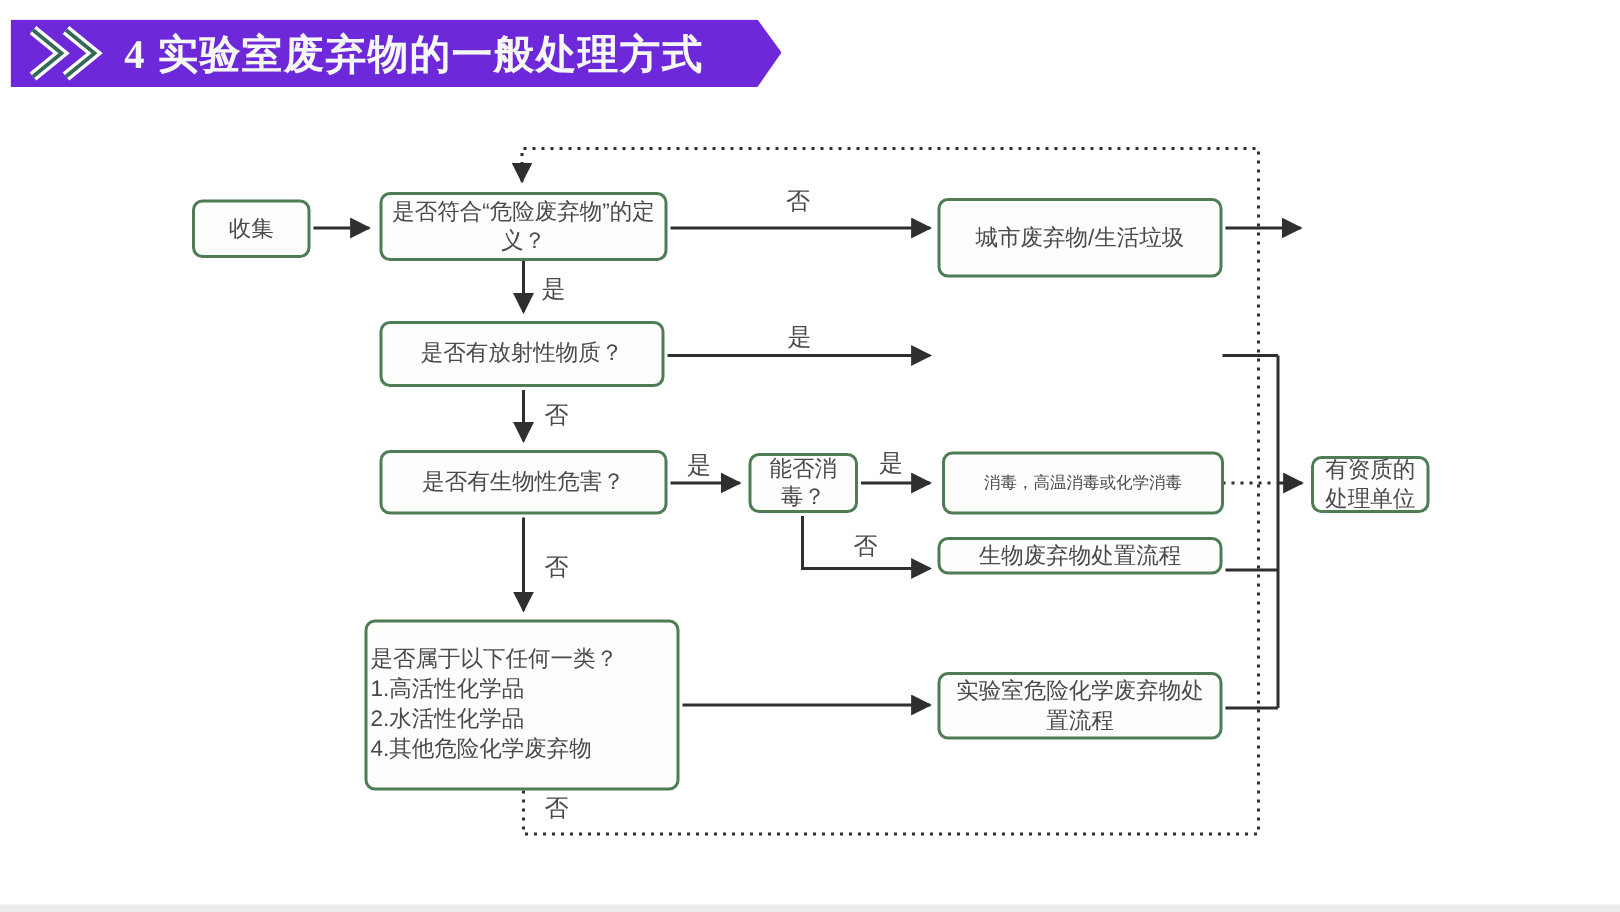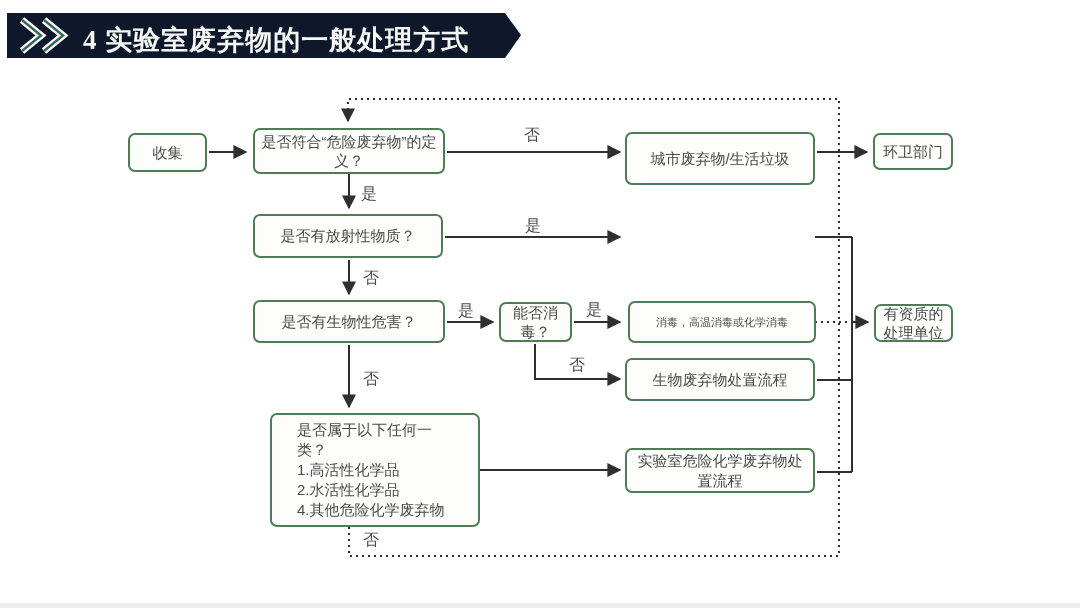--- a/index.html
+++ b/index.html
@@ -6,43 +6,43 @@
   body{
     width:1080px;height:608px;position:relative;overflow:hidden;
     background:#ffffff;
     font-family:"Liberation Sans","DejaVu Sans",sans-serif;
   }
   .stage{position:absolute;left:0;top:0;width:1080px;height:608px;}
 
   
   .banner{
     position:absolute;left:7px;top:13px;width:514px;height:45px;
-    background:#0f172a;
+    background:#6d28d9;
     clip-path:polygon(0 0,498px 0,514px 22px,498px 45px,0 45px);
-    display:flex;align-items:flex-end;justify-content:center;
+    display:flex;align-items:center;justify-content:center;
     padding-left:58px;padding-right:34px;box-sizing:border-box;
   }
   .banner-title{
     color:#f5f7f4;
     font-family:"Liberation Serif","DejaVu Serif",serif;
     font-weight:bold;font-size:27px;letter-spacing:1px;white-space:nowrap;
   }
   .chevrons{position:absolute;left:8px;top:0;height:45px;width:62px;}
 
   
   .node{
     position:absolute;box-sizing:border-box;
     background:#fdfdfc;border:2px solid #4d7c55;border-radius:7px;
     display:flex;align-items:center;justify-content:center;
     text-align:center;color:#4a4a4a;font-size:15px;line-height:1.3;
     padding:2px 5px;
   }
   .node.big{
     flex-direction:column;align-items:flex-start;justify-content:center;
-    text-align:left;line-height:20px;padding:6px 25px;margin-left:27px;
+    text-align:left;line-height:20px;padding:6px 2px;
   }
   .edge-label{
     position:absolute;color:#4a4a4a;font-size:16px;line-height:16px;
   }
   .connectors{position:absolute;left:0;top:0;pointer-events:none;}
   .bottom-shade{
     position:absolute;left:0;bottom:0;width:1080px;height:5px;
     background:#ececec;
   }
 </style>
@@ -90,32 +90,31 @@
       <path d="M349 527 V556 H839 V99 H348 V121" stroke-dasharray="2 4" marker-end="url(#arw)"></path>
     </g>
   </svg>
 
   <div class="node" style="left:128px;top:133px;width:79px;height:39px">收集</div>
 
   <div class="node" style="left:253px;top:128px;width:192px;height:46px">是否符合“危险废弃物”的定义？</div>
 
   <div class="node" style="left:625px;top:132px;width:190px;height:53px">城市废弃物/生活垃圾</div>
 
-  <div class="node" style="left:873px;top:133px;width:80px;height:37px">环卫部门</div>
 
   <div class="node" style="left:253px;top:214px;width:190px;height:44px">是否有放射性物质？</div>
 
 
   <div class="node" style="left:253px;top:300px;width:192px;height:43px">是否有生物性危害？</div>
 
   <div class="node" style="left:499px;top:302px;width:73px;height:40px">能否消毒？</div>
 
   <div class="node" style="left:628px;top:301px;width:188px;height:42px;font-size:11px">消毒，高温消毒或化学消毒</div>
 
-  <div class="node" style="left:625px;top:358px;width:190px;height:43px">生物废弃物处置流程</div>
+  <div class="node" style="left:625px;top:358px;width:190px;height:25px">生物废弃物处置流程</div>
 
   <div class="node big" style="left:243px;top:413px;width:210px;height:114px">
     <div>是否属于以下任何一类？</div>
     <div>1.高活性化学品</div>
     <div>2.水活性化学品</div>
     <div>4.其他危险化学废弃物</div>
   </div>
 
   <div class="node" style="left:625px;top:448px;width:190px;height:45px">实验室危险化学废弃物处置流程</div>
 

